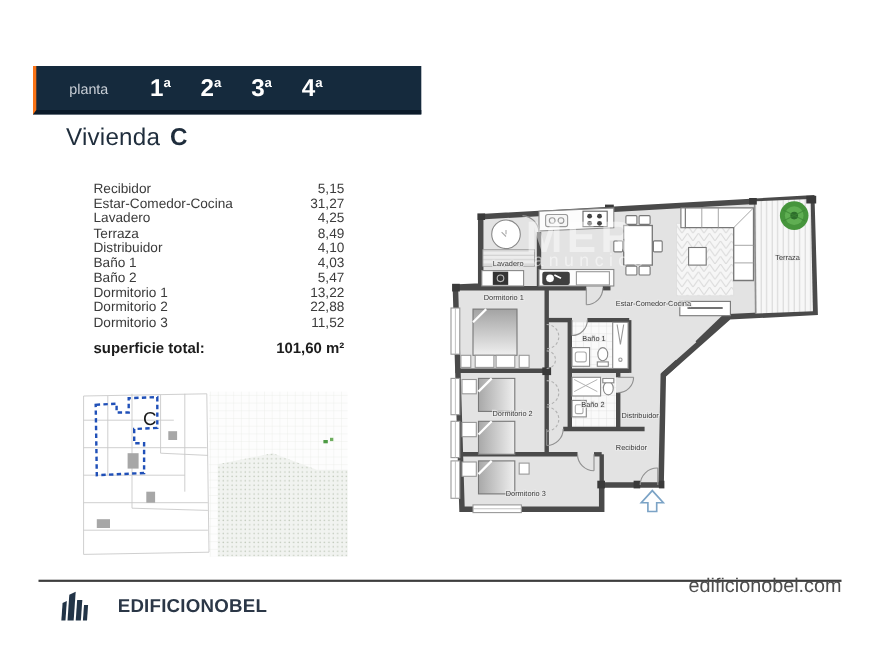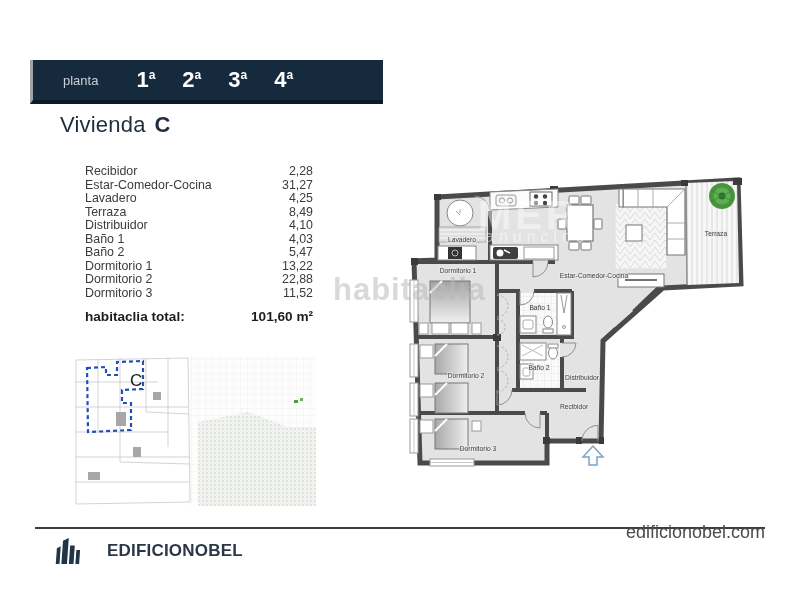--- a/index.html
+++ b/index.html
@@ -1,20 +1,20 @@
 <!DOCTYPE html>
 <html><head>
 <meta charset="utf-8">
 <style>
   html,body{margin:0;padding:0;background:#fff;}
   .page{position:relative;width:800px;height:600px;background:#ffffff;overflow:hidden;
         font-family:"Liberation Sans",sans-serif;}
   
   .header-bar{position:absolute;left:30px;top:60px;width:350px;height:40px;background:#152a3d;
-              border-left:3px solid #a3a3a3;border-bottom:4px solid #0c1b2a;
+              border-left:3px solid #f97316;border-bottom:4px solid #0c1b2a;
               display:flex;align-items:center;}
   .planta-label{color:#c9cfd7;font-size:13px;margin-left:30px;}
   .floors{display:flex;margin-left:38px;gap:27px;}
   .floor{color:#ffffff;font-weight:bold;font-size:22px;line-height:1;cursor:pointer;}
   .floor sup{font-size:12px;font-weight:bold;}
   
   .title{position:absolute;left:60px;top:112px;font-size:22px;color:#1f2d3c;letter-spacing:0.2px;}
   .title .tname{font-weight:400;}
   .title .tunit{font-weight:800;margin-left:9px;}
   
@@ -51,21 +51,21 @@
     </div>
   </div>
 
   <div class="title">
     <span class="tname">Vivienda</span><span class="tunit">C</span>
   </div>
 
   <div class="areas">
     <div class="arow">
         <span>Recibidor</span>
-        <span>2,28</span>
+        <span>5,15</span>
       </div>
     <div class="arow">
         <span>Estar-Comedor-Cocina</span>
         <span>31,27</span>
       </div>
     <div class="arow">
         <span>Lavadero</span>
         <span>4,25</span>
       </div>
     <div class="arow">
@@ -90,21 +90,21 @@
       </div>
     <div class="arow">
         <span>Dormitorio 2</span>
         <span>22,88</span>
       </div>
     <div class="arow">
         <span>Dormitorio 3</span>
         <span>11,52</span>
       </div>
     <div class="atotal">
-      <span>habitaclia total:</span>
+      <span>superficie total:</span>
       <span>101,60 m²</span>
     </div>
   </div>
 
   <svg class="siteplan" width="262" height="160" viewBox="0 0 262 160">
     <defs>
       <pattern id="pdots" width="4" height="4" patternUnits="userSpaceOnUse">
         <rect width="4" height="4" fill="#f1f3f0"></rect>
           <circle cx="1" cy="1" r="0.7" fill="#c2cabc"></circle>
       </pattern>
@@ -353,21 +353,20 @@
     <text class="roomlbl" x="204" y="115">Estar-Comedor-Cocina</text>
     <text class="roomlbl" x="326" y="73">Terraza</text>
     <text class="roomlbl" x="150" y="147">Baño 1</text>
     <text class="roomlbl" x="149" y="207">Baño 2</text>
     <text class="roomlbl" x="192" y="217" font-size="6.3">Distribuidor</text>
     <text class="roomlbl" x="184" y="246">Recibidor</text>
     <text class="roomlbl" x="76" y="215">Dormitorio 2</text>
     <text class="roomlbl" x="88" y="288">Dormitorio 3</text>
   </svg>
 
-  <div class="wm-left">habitaclia</div>
 
   <div class="footer-line"></div>
   <div class="footer-logo">
     <svg width="28" height="32" viewBox="0 0 30 34">
       <g fill="#223447" transform="skewX(-4)">
         <path d="M3,14 L7,12 L7,31 L3,31 Z"></path>
         <path d="M9,6 L15,3 L15,31 L9,31 Z"></path>
         <rect x="17" y="11" width="5" height="20"></rect>
         <rect x="24" y="16" width="4" height="15"></rect>
       </g>

